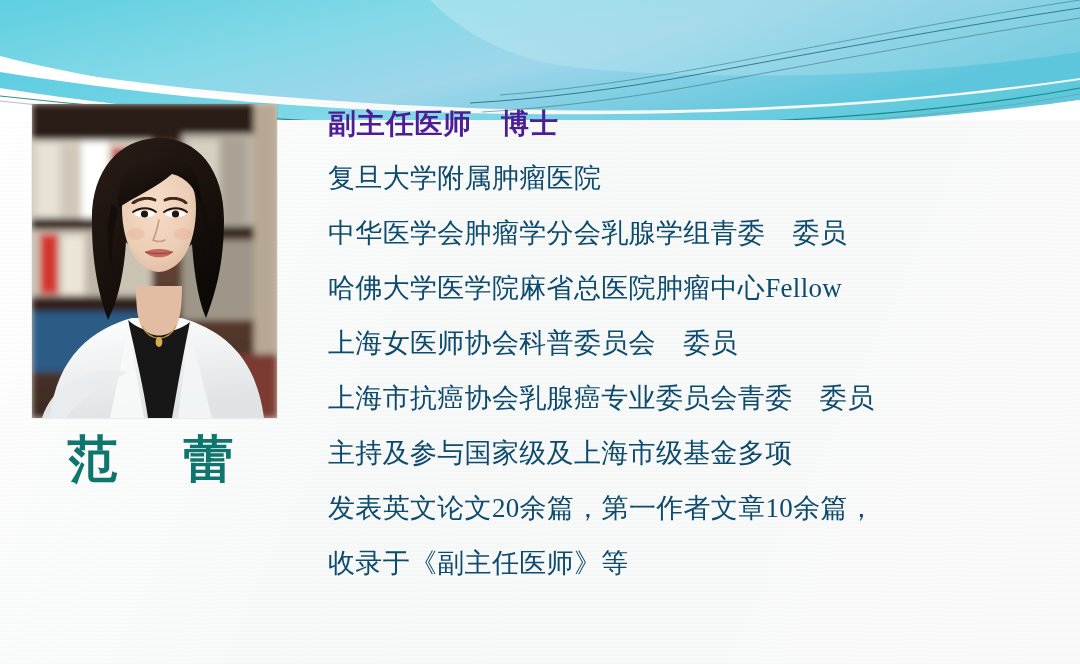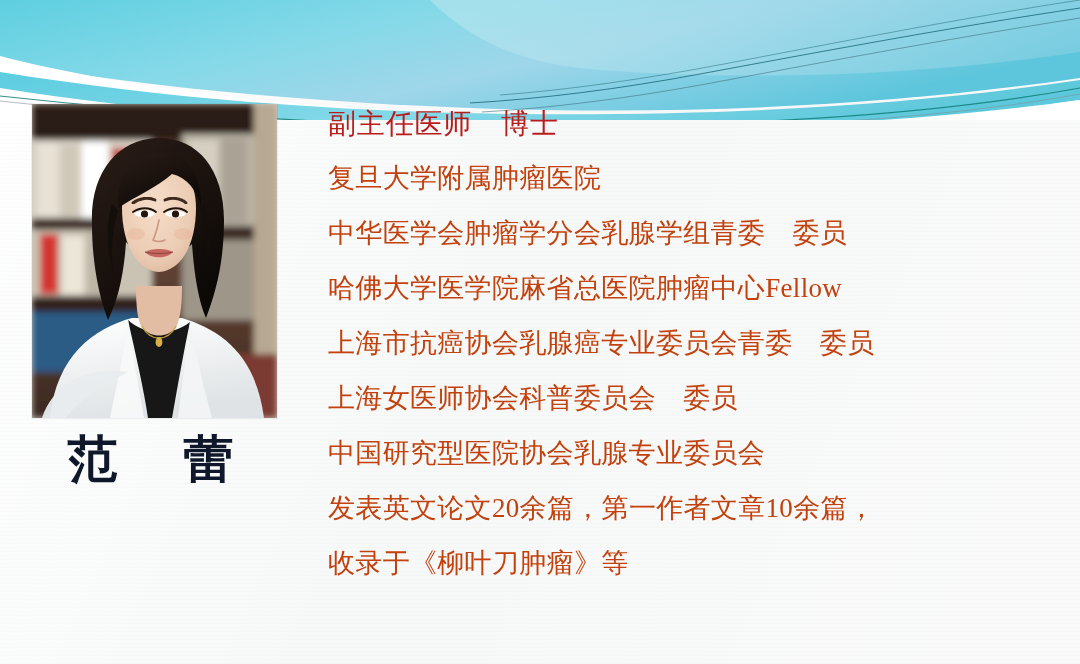--- a/index.html
+++ b/index.html
@@ -72,44 +72,44 @@
 
   .portrait-name {
     margin-top: 14px;
     width: 245px;
     text-align: center;
     font-family: "Liberation Serif", "DejaVu Serif", serif;
     font-weight: bold;
     font-size: 50px;
     line-height: 1.1;
     letter-spacing: 0.16em;
-    color: #0f172a;
+    color: #0f766e;
     white-space: pre;
   }
 
   
   .credentials {
     position: absolute;
     left: 328px;
     top: 96px;
     width: 700px;
     z-index: 4;
   }
   .cred-line {
     font-family: "Liberation Serif", "DejaVu Serif", serif;
     font-size: 27px;
     line-height: 55px;
-    color: #c2410c;
+    color: #0c4a6e;
     white-space: pre;
     letter-spacing: 0.012em;
   }
   .cred-line.is-heading {
-    font-weight: normal;
+    font-weight: bold;
     font-size: 28px;
-    color: #b91c1c;
+    color: #4c1d95;
     letter-spacing: 0.03em;
   }
 </style>
 </head>
 <body>
 
 <div class="slide">
 
   <div class="paper-texture"></div>
 
@@ -265,20 +265,20 @@
     </div>
 
     <div class="portrait-name">范　蕾</div>
   </div>
 
   <div class="credentials">
     <div class="cred-line is-heading">副主任医师　博士</div>
     <div class="cred-line">复旦大学附属肿瘤医院</div>
     <div class="cred-line">中华医学会肿瘤学分会乳腺学组青委　委员</div>
     <div class="cred-line">哈佛大学医学院麻省总医院肿瘤中心Fellow</div>
+    <div class="cred-line">上海女医师协会科普委员会　委员</div>
     <div class="cred-line">上海市抗癌协会乳腺癌专业委员会青委　委员</div>
-    <div class="cred-line">上海女医师协会科普委员会　委员</div>
-    <div class="cred-line">中国研究型医院协会乳腺专业委员会</div>
+    <div class="cred-line">主持及参与国家级及上海市级基金多项</div>
     <div class="cred-line">发表英文论文20余篇，第一作者文章10余篇，</div>
-    <div class="cred-line">收录于《柳叶刀肿瘤》等</div>
+    <div class="cred-line">收录于《副主任医师》等</div>
   </div>
 
 </div>
 
 </body></html>

